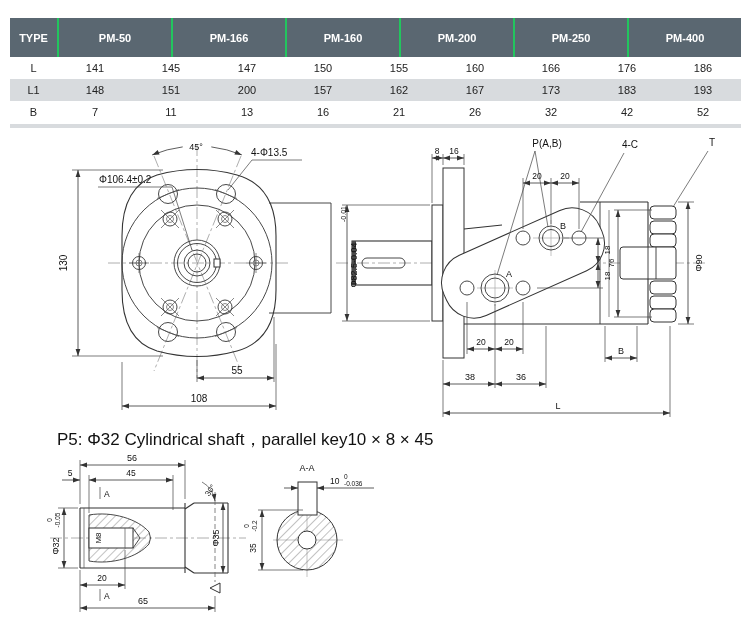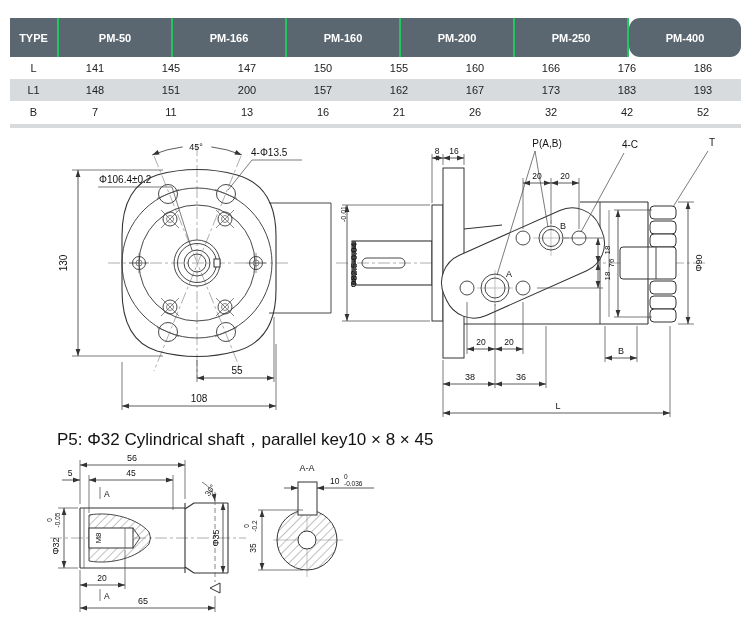--- a/index.html
+++ b/index.html
@@ -3,21 +3,21 @@
 <meta charset="utf-8">
 <style>
   html,body{margin:0;padding:0;background:#fff;}
   .sheet{position:relative;width:750px;height:630px;background:#fff;overflow:hidden;
          font-family:"Liberation Sans", sans-serif;color:#111;}
   
   .dim-table{position:absolute;left:10px;top:18px;width:731px;}
   .thead{display:flex;height:39px;}
   .th{flex:1;background:#5a6771;color:#fff;font-size:11px;font-weight:bold;
       display:flex;align-items:center;justify-content:center;border-right:2px solid #22c55e;}
-  .th:last-child{border-right:none;border-radius:11px;}
+  .th:last-child{border-right:none;}
   .th.type-col{flex:0 0 47px;}
   .tr{display:flex;height:22px;}
   .tr.alt{background:#d8dbde;justify-content:space-between;}
   .td{flex:1;font-size:11px;display:flex;align-items:center;justify-content:center;color:#222;}
   .td.type-col{flex:0 0 47px;}
   .strip{height:4px;background:#d8dbde;margin-top:1px;}
   
   .note{position:absolute;left:57px;top:428px;font-size:17px;color:#111;}
   
   svg{position:absolute;left:0;top:130px;}

